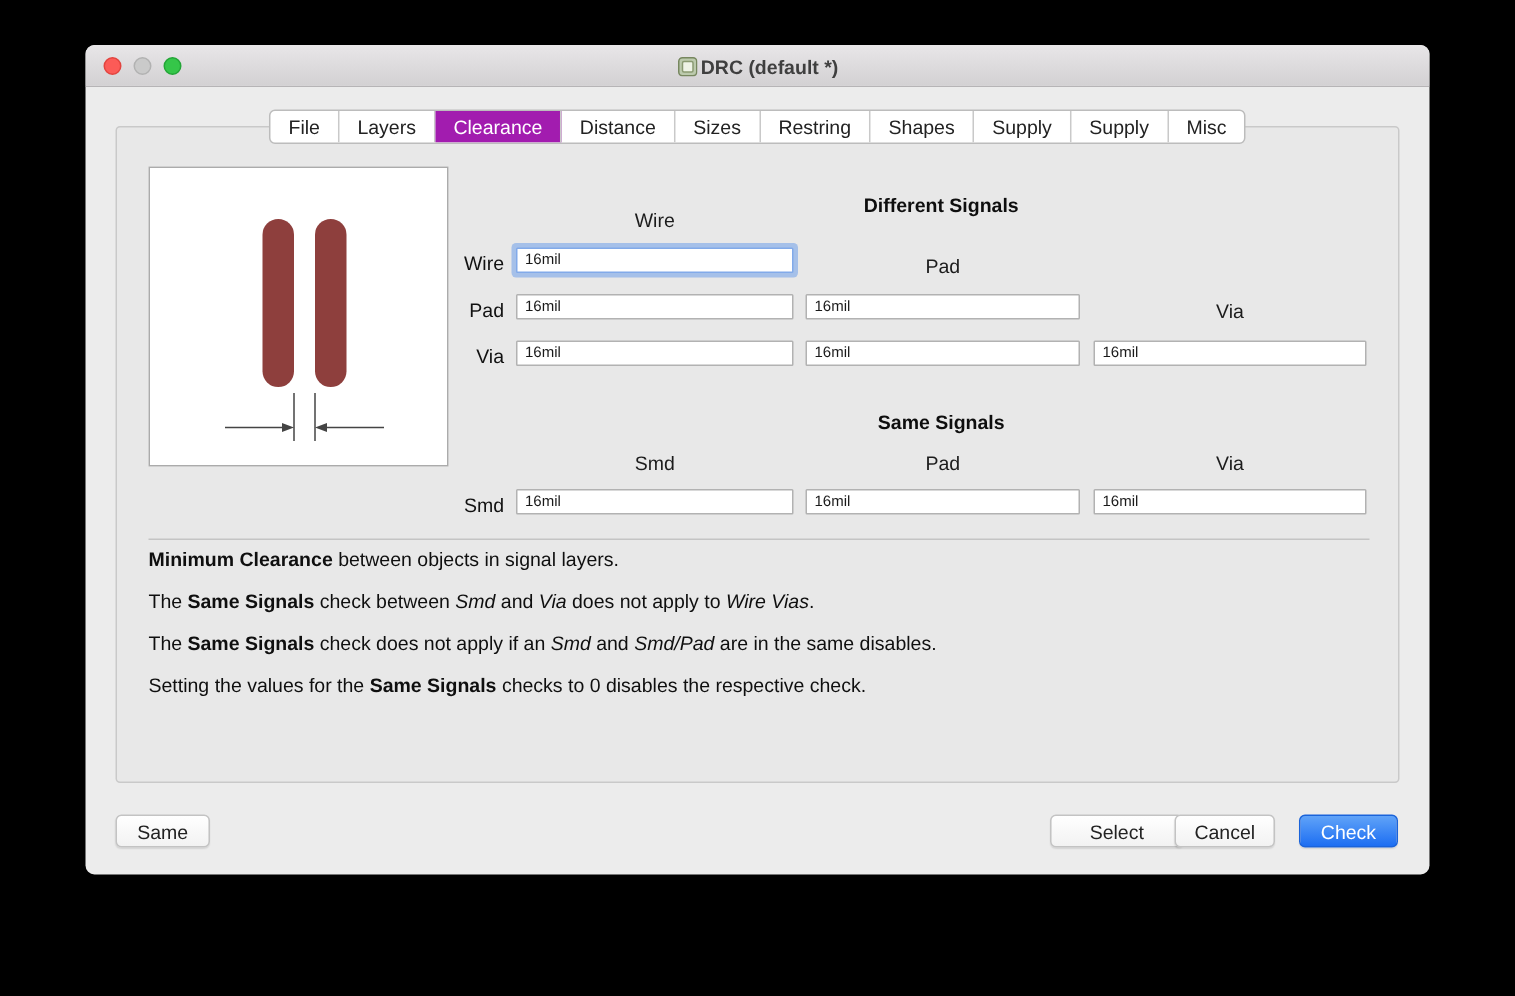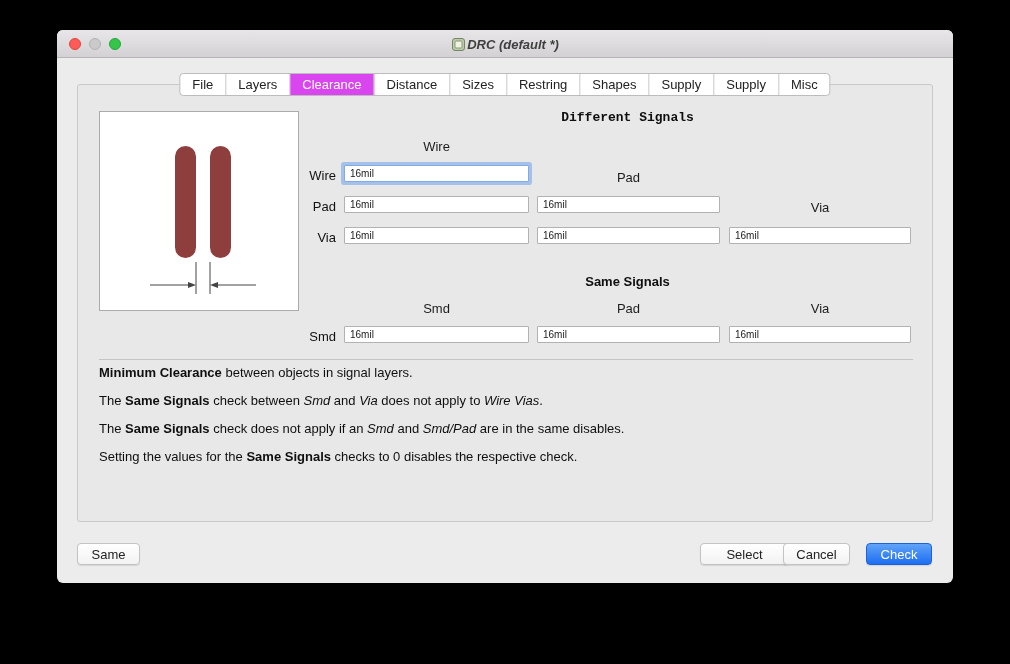--- a/index.html
+++ b/index.html
@@ -21,31 +21,31 @@
     border-bottom:1px solid #b6b4b6;
     border-radius:6px 6px 0 0;
   }
   .traffic { position:absolute; top:8px; width:12px; height:12px; border-radius:50%; }
   .t-close { left:12px; background:#fc5b57; border:1px solid #e2443f; }
   .t-min   { left:32px; background:#cacaca; border:1px solid #b2b2b2; }
   .t-zoom  { left:52px; background:#35c649; border:1px solid #23a637; }
   .titlewrap {
     position:absolute; top:0; left:1px; right:0; height:28px;
     display:flex; align-items:center; justify-content:center; gap:2px;
-    font-size:13px; font-weight:bold; color:#3f3f3f;font-style:italic;
+    font-size:13px; font-weight:bold; color:#3f3f3f;
   }
   .tabbar {
     position:absolute; top:43px; left:50%; transform:translateX(-50%);
     display:flex; height:23px; background:#fff;
     border:1px solid #bcbcbc; border-radius:4px; overflow:hidden; z-index:3;
     white-space:nowrap;
   }
   .tab { font-size:13px; line-height:21px; padding:0 12px; border-right:1px solid #c9c9c9; color:#222; cursor:default; }
   .tab:last-child { border-right:0; }
-  .tab.selected { background:#d946ef; color:#fff; }
+  .tab.selected { background:#a21caf; color:#fff; }
   .panel {
     position:absolute; left:20px; top:54px; width:856px; height:438px;
     background:#e8e8e8; border:1px solid #c9c9c9; border-radius:3px;
   }
   .preview {
     position:absolute; left:21px; top:26px; width:200px; height:200px;
     background:#fff; border:1px solid #ababab;
   }
   .heading  { position:absolute; font-size:13px; font-weight:bold; color:#0e0e0e; text-align:center; }
   .colhead  { position:absolute; font-size:13px; color:#1c1c1c; text-align:center; }
@@ -112,21 +112,21 @@
         <rect x="110" y="34" width="21" height="112" rx="10.5" fill="#8e3f3d"></rect>
         <line x1="96" y1="150" x2="96" y2="182" stroke="#444" stroke-width="1"></line>
         <line x1="110" y1="150" x2="110" y2="182" stroke="#444" stroke-width="1"></line>
         <line x1="50" y1="173" x2="93" y2="173" stroke="#444" stroke-width="1"></line>
         <line x1="113" y1="173" x2="156" y2="173" stroke="#444" stroke-width="1"></line>
         <polygon points="96,173 88,170 88,176" fill="#444"></polygon>
         <polygon points="110,173 118,170 118,176" fill="#444"></polygon>
       </svg>
     </div>
 
-    <div class="heading" style="left:266px; top:25px; width:567px;font-family:Liberation Mono, monospace;">Different Signals</div>
+    <div class="heading" style="left:266px; top:44px; width:567px;">Different Signals</div>
 
     <div class="colhead" style="left:266px; top:54px; width:185px;">Wire</div>
     <div class="colhead" style="left:459px; top:85px; width:183px;">Pad</div>
     <div class="colhead" style="left:651px; top:115px; width:182px;">Via</div>
 
     <div class="rowlabel" style="left:150px; top:80px; width:108px;">Wire</div>
     <input type="text" class="field focused" style="left: 266px; top: 80px; width: 185px;" value="16mil">
 
     <div class="rowlabel" style="left:150px; top:111px; width:108px;">Pad</div>
     <input type="text" class="field" style="left: 266px; top: 111px; width: 185px;" value="16mil">

